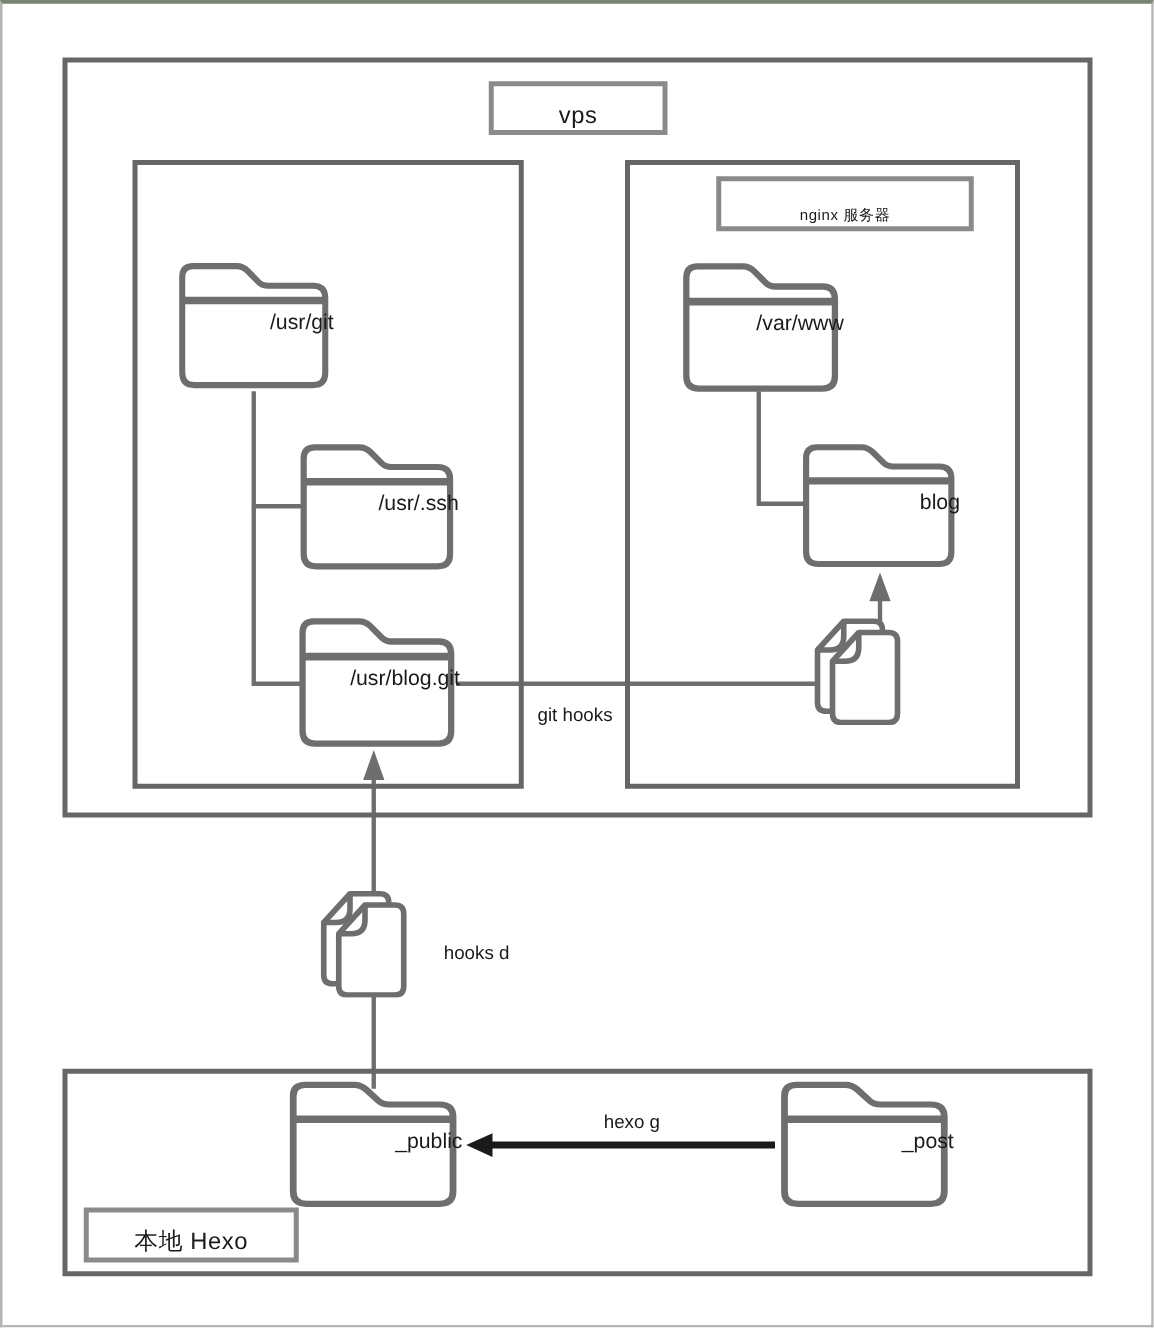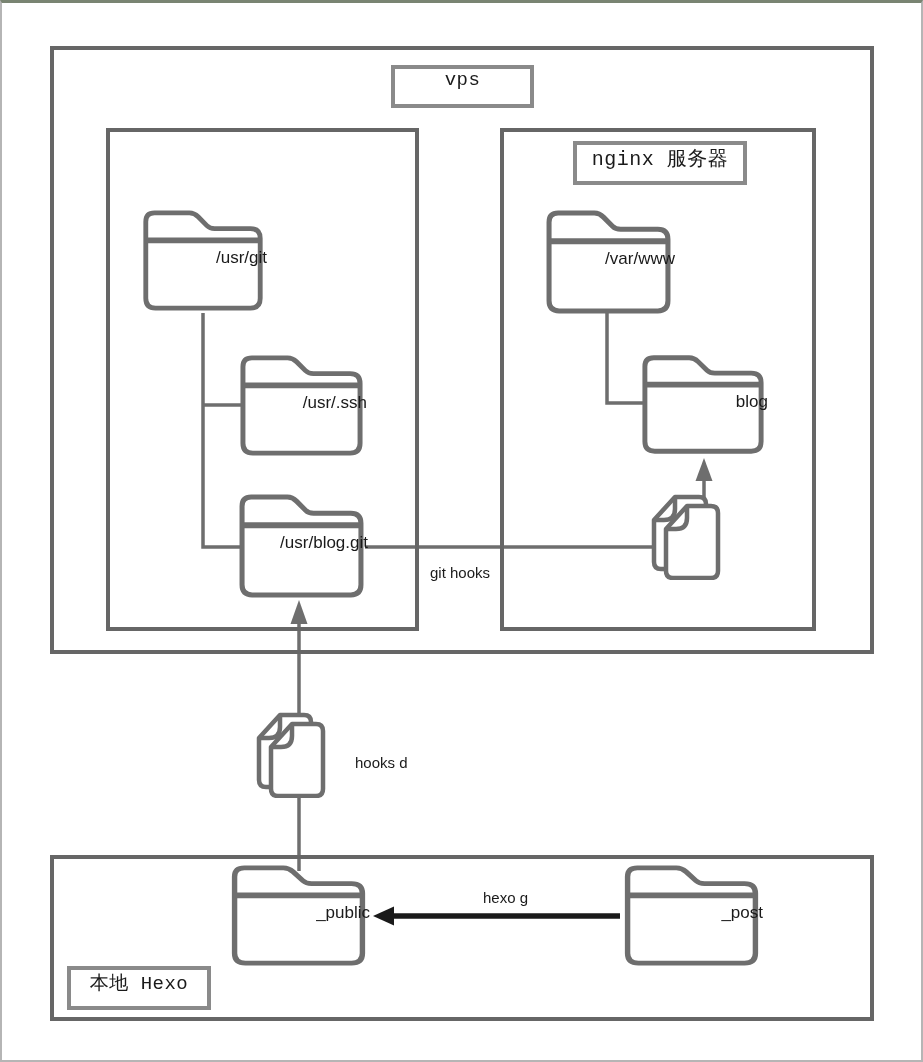--- a/index.html
+++ b/index.html
@@ -30,22 +30,22 @@
   .conn-black{stroke:var(--black-arrow);stroke-width:5.5;fill:none;}
   .head{fill:var(--line);stroke:none;}
   .head-black{fill:var(--black-arrow);stroke:none;}
   .cbox{
     position:absolute;box-sizing:border-box;z-index:2;
     border:4px solid var(--container-border);background:transparent;
   }
   .lbox{
     position:absolute;box-sizing:border-box;z-index:3;
     border:4px solid var(--label-border);background:#fff;
-    display:flex;align-items:flex-start;justify-content:center;
-    font-size:19px;letter-spacing:.5px;font-family:Liberation Mono, monospace;
+    display:flex;align-items:flex-end;justify-content:center;
+    font-size:19px;letter-spacing:.5px;
   }
   .folder{position:absolute;z-index:3;}
   .folder svg{position:absolute;left:0;top:0;width:100%;height:100%;}
   .folder-label{
     position:absolute;left:0;right:0;top:39%;
     text-align:right;font-size:17px;line-height:20px;
   }
   .ficon{position:absolute;z-index:4;}
   .ficon svg{position:absolute;left:0;top:0;width:100%;height:100%;}
   .edge-label{position:absolute;z-index:4;font-size:15px;line-height:17px;white-space:nowrap;}
@@ -91,24 +91,24 @@
   </svg>
 
   <div class="cbox" style="left:48px;top:43px;width:824px;height:608px"></div>
   <div class="cbox" style="left:104px;top:125px;width:313px;height:503px"></div>
   <div class="cbox" style="left:498px;top:125px;width:316px;height:503px"></div>
   <div class="cbox" style="left:48px;top:852px;width:824px;height:166px"></div>
 
   <div class="lbox" style="left:389px;top:62px;width:143px;height:43px">
     <span>vps</span>
   </div>
-  <div class="lbox" style="left:571px;top:138px;width:174px;height:44px;font-size:20px">
+  <div class="lbox" style="left:571px;top:138px;width:206px;height:44px;font-size:12px">
     <span>nginx 服务器</span>
   </div>
-  <div class="lbox" style="left:65px;top:963px;width:144px;height:44px">
+  <div class="lbox" style="left:65px;top:963px;width:172px;height:44px">
     <span>本地 Hexo</span>
   </div>
 
   <div class="folder" style="left:137px;top:203px;width:128px;height:108px">
     <svg viewBox="0 0 132 110" preserveAspectRatio="none">
         <use href="#folder-shape"></use>
       </svg>
     <div class="folder-label">/usr/git</div>
   </div>
   <div class="folder" style="left:234px;top:348px;width:131px;height:108px">

